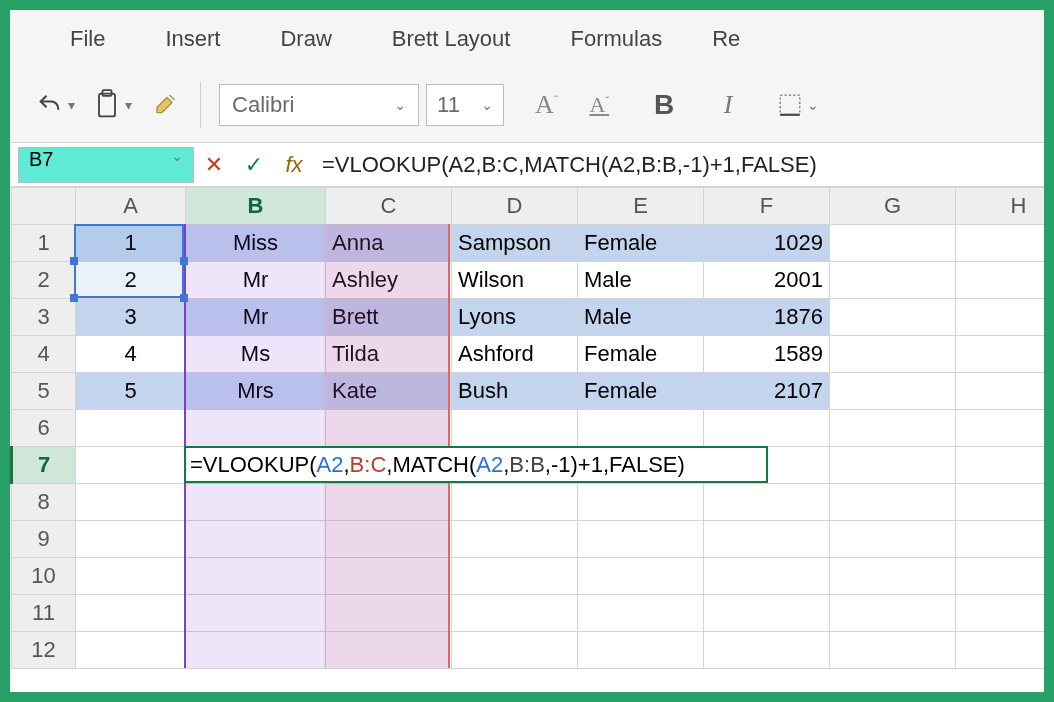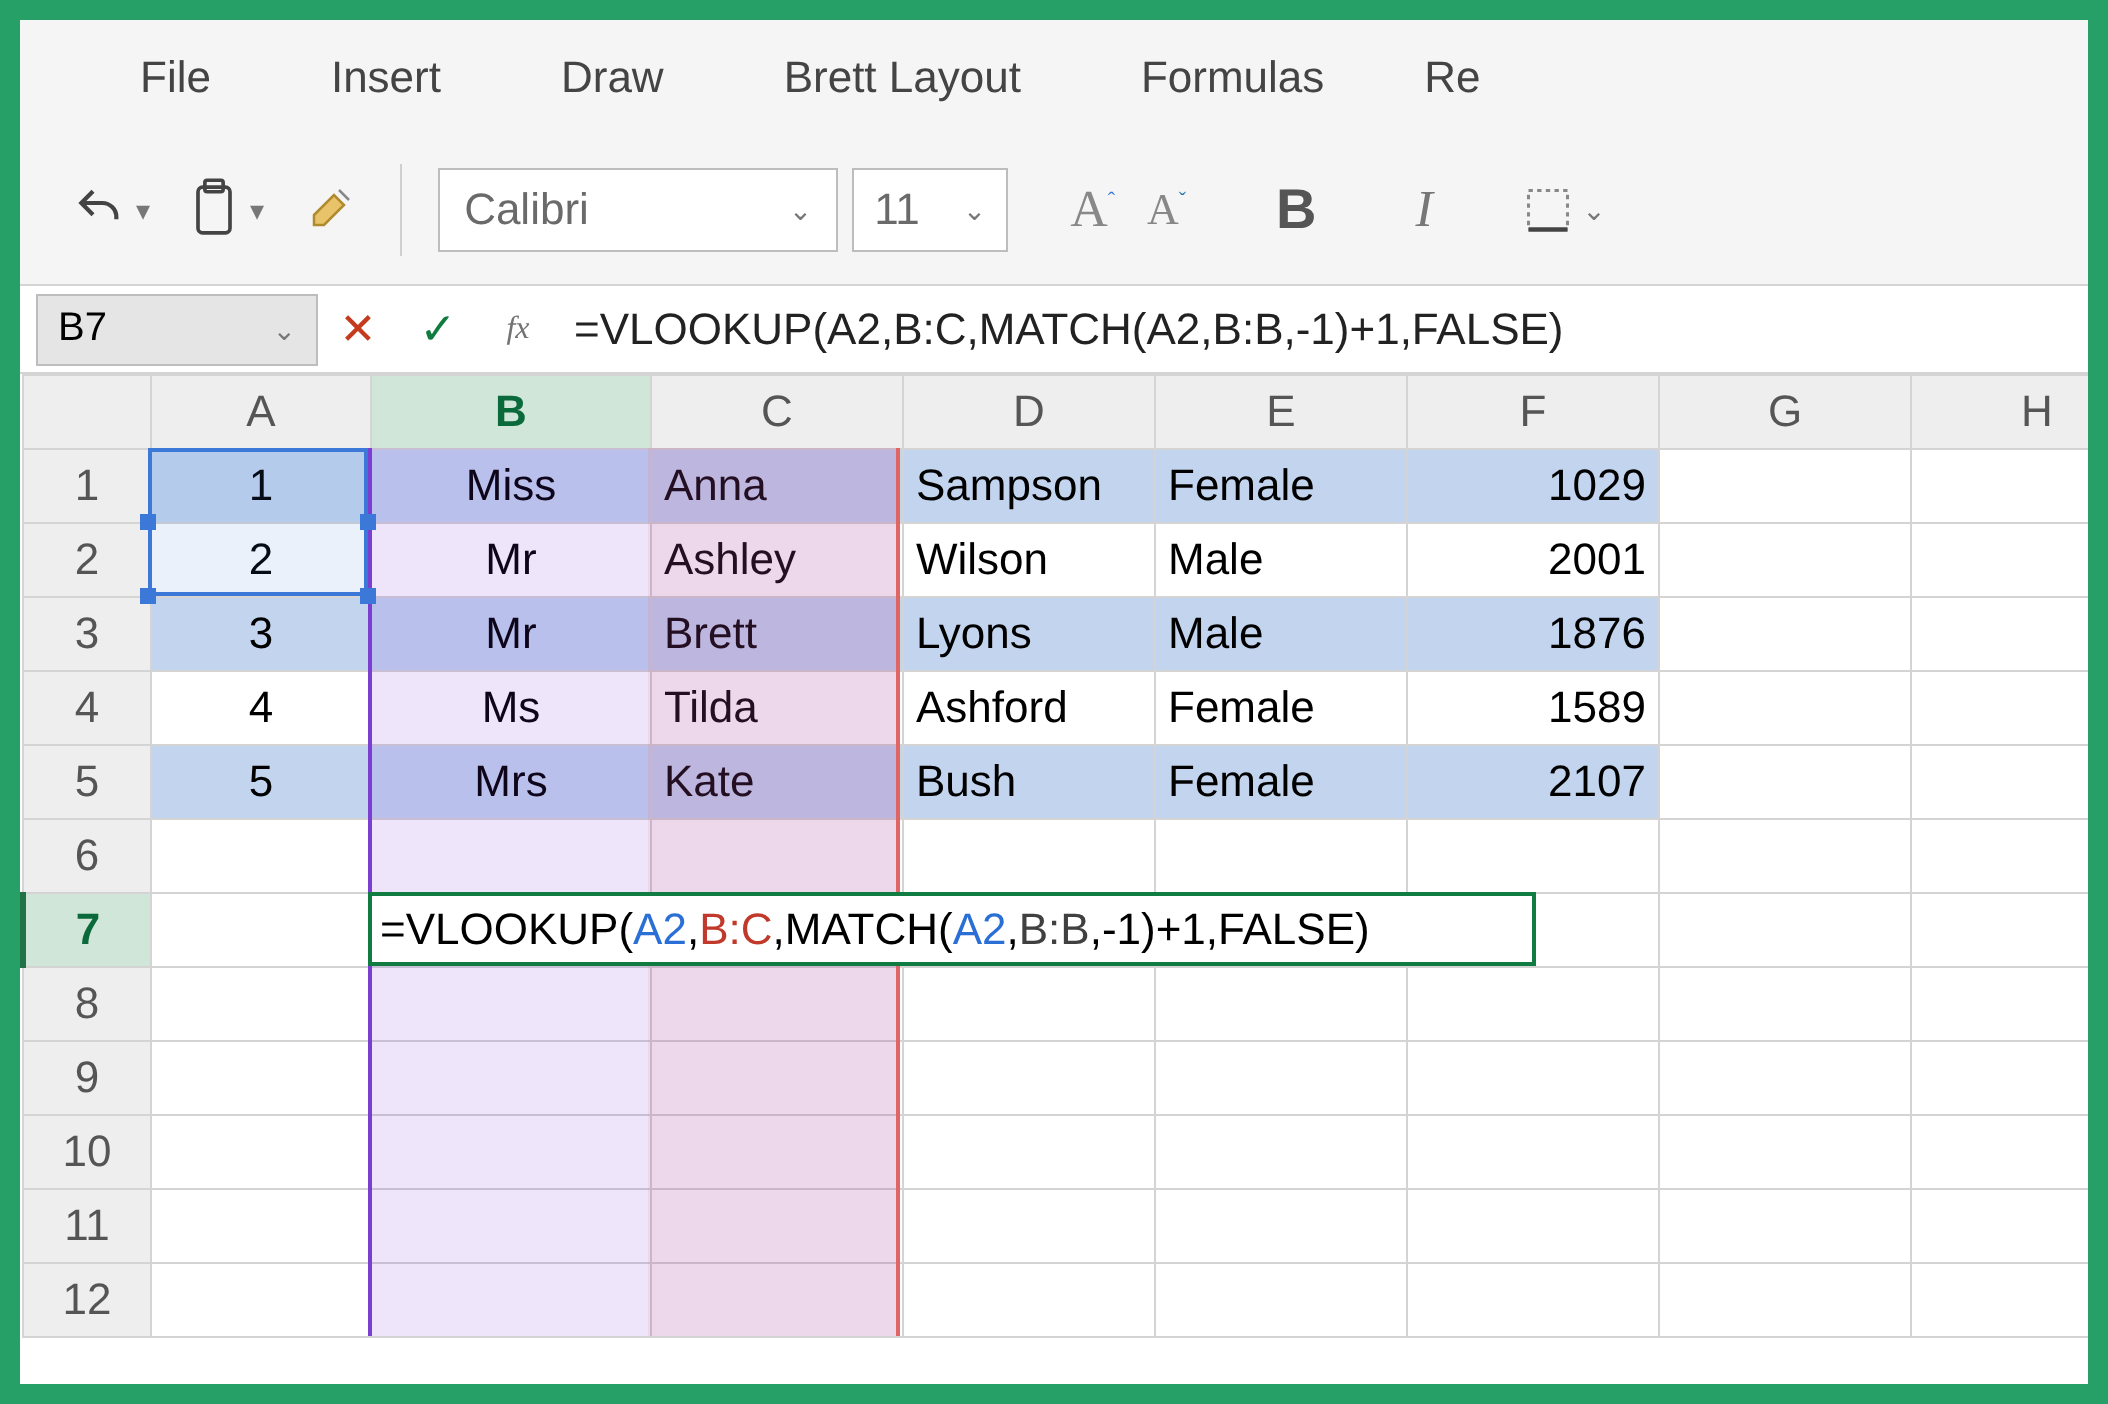--- a/index.html
+++ b/index.html
@@ -12,25 +12,25 @@
   .tab.active::after { content:""; position:absolute; left:28px; right:28px; bottom:6px; height:4px; background:#217346;}
   .toolbar { display:flex; align-items:center; height:74px; padding-left:26px; gap:8px;}
   .tool { display:flex; align-items:center; justify-content:center; height:42px; color:#3a3a3a; font-size:18px;}
   .divider { width:1px; background:#cfcfcf; height:46px; margin:0 10px;}
   .font-select { border:1px solid #bdbdbd; background:#fff; height:42px; display:flex; align-items:center; padding:0 12px; font-size:22px; color:#6a6a6a; width:200px; justify-content:space-between;}
   .size-select { border:1px solid #bdbdbd; background:#fff; height:42px; display:flex; align-items:center; padding:0 10px; font-size:22px; color:#6a6a6a; width:78px; justify-content:space-between; margin-left:-1px;}
   .bold-btn { font-size:28px; font-weight:800; color:#555; width:42px; text-align:center;}
   .italic-btn { font-size:26px; font-style:italic; font-family:'Times New Roman',serif; color:#777; width:42px; text-align:center;}
   .chev { font-size:14px; color:#777;}
   .formula-bar { display:flex; align-items:center; height:44px; background:#fff; border-bottom:1px solid #d4d4d4; padding-left:8px;}
-  .name-box { border:1px solid #bdbdbd; background:#e5e5e5; width:141px; height:36px; display:flex; align-items:center; padding:0 10px; font-size:20px; justify-content:space-between;}
+  .name-box { border:1px solid #bdbdbd; background:#5eead4; width:176px; height:36px; display:flex; padding:0 10px; font-size:20px; justify-content:space-between;}
   .fb-btn { width:40px; display:flex; align-items:center; justify-content:center; font-size:22px; height:36px;}
   .fb-cancel { color:#c43b1d;}
   .fb-confirm { color:#107c41;}
-  .fb-fx { font-style:italic; font-family:Liberation Serif, serif; color:#737373; font-size:16px;}
+  .fb-fx { font-style:italic; font-family:Liberation Sans, sans-serif; color:#a16207; font-size:22px;}
   .fb-input { flex:1; padding:0 8px; font-size:22px; color:#222; height:36px; display:flex; align-items:center;}
   
   .grid-area { position:relative; background:#fff;}
   table.grid { border-collapse:collapse; table-layout:fixed; width:1034px;}
   table.grid th, table.grid td { border:1px solid #d4d4d4; height:37px; font-size:22px; padding:0 6px; font-weight:400; position:relative;}
   table.grid th { background:#eeeeee; color:#555; text-align:center; font-weight:400;}
   .corner { background:#eeeeee; }
   .rowhead { background:#eeeeee; color:#555; text-align:center; width:64px;}
   .rowhead.sel { background:#d0e6d9; color:#0b6a3c; font-weight:600; border-left:3px solid #217346;}
   .colhead.sel { background:#d0e6d9; color:#0b6a3c; font-weight:700;}
@@ -94,21 +94,21 @@
         <span>Calibri</span>
         <span class="chev">⌄</span>
       </div>
       <div class="size-select">
         <span>11</span>
         <span class="chev">⌄</span>
       </div>
       <div class="tool" style="margin-left:23px; color:#888;">
         <span class="fontA">A<sup style="font-size:11px;color:#3b78d8;">ˆ</sup></span>
       </div>
-      <div class="tool" style="margin-left:8px; color:#888;">
+      <div class="tool" style="margin-left:24px; color:#888;text-decoration:underline;">
         <span class="fontA" style="font-size:22px;">A<sup style="font-size:11px;color:#2a7ab0;">ˇ</sup></span>
       </div>
       <div class="tool bold-btn" style="margin-left:26px;">B</div>
       <div class="tool italic-btn" style="margin-left:14px;">I</div>
       <div class="tool" style="margin-left:20px; gap:4px;">
         <svg width="26" height="26" viewBox="0 0 24 24" fill="none" stroke="#888" stroke-width="1.4">
           <rect x="3" y="3" width="18" height="18" stroke-dasharray="2 2"></rect>
             <line x1="3" y1="21" x2="21" y2="21" stroke="#444" stroke-width="2"></line>
         </svg>
         <span class="chev">⌄</span>

